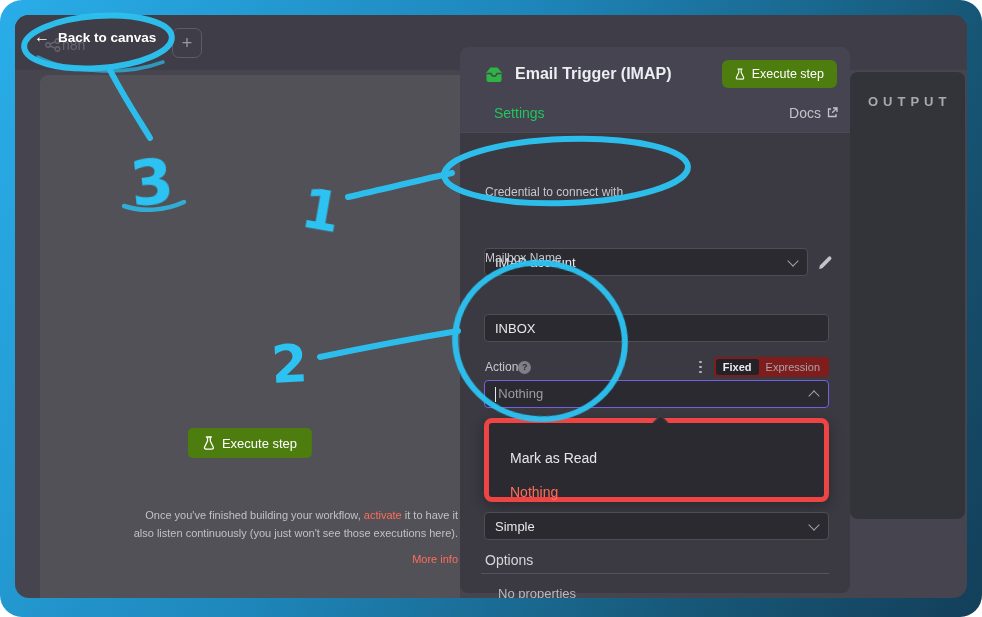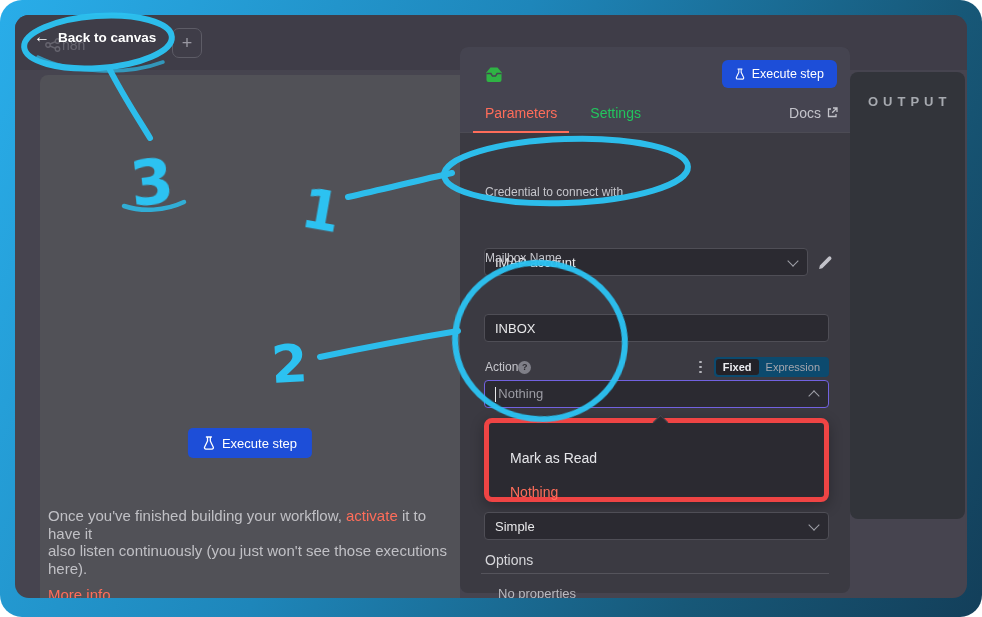--- a/index.html
+++ b/index.html
@@ -11,24 +11,24 @@
   .app-header{position:absolute;left:0;top:0;width:100%;height:55px;background:#3f3d48;}
   .ghost-tab{position:absolute;left:30px;top:22px;display:flex;align-items:center;gap:1px;opacity:.28;color:#c9c8d2;font-size:14px;}
   .ghost-tab svg{display:block;}
   .back-btn{position:absolute;left:19px;top:14px;display:flex;align-items:center;gap:8px;color:#ffffff;
             font-size:13.5px;font-weight:700;cursor:pointer;z-index:2;}
   .back-arrow{font-size:16px;line-height:1;font-weight:700;}
   .plus-tab{position:absolute;left:157px;top:13px;width:30px;height:30px;border:1.5px solid #5d5c66;border-radius:7px;
             color:#9a99a3;font-size:18px;display:flex;align-items:center;justify-content:center;box-sizing:border-box;}
   
   .canvas-panel{position:absolute;left:25px;top:60px;width:420px;height:523px;background:#515157;border-top-left-radius:8px;}
-  .btn-orange{background:#1d4ed8;color:#ffffff;border:none;border-radius:5px;display:inline-flex;align-items:center;
+  .btn-orange{background:#4d7c0f;color:#ffffff;border:none;border-radius:5px;display:inline-flex;align-items:center;
               justify-content:center;gap:7px;cursor:pointer;font-family:inherit;}
   .canvas-exec{position:absolute;left:50%;transform:translateX(-50%);top:353px;height:30px;padding:0 15px;font-size:13px;}
-  .note{position:absolute;left:0;top:432px;width:100%;text-align:left;color:#c0c0c5;font-size:15px;line-height:17.5px;padding:0 8px;box-sizing:border-box;}
+  .note{position:absolute;left:6px;top:432px;width:100%;text-align:right;color:#c0c0c5;font-size:11px;line-height:17.5px;padding:0 8px;box-sizing:border-box;}
   .note a{color:#ff6d5a;text-decoration:none;cursor:pointer;}
   .note .more{display:block;margin-top:9px;}
   
   .settings-panel{position:absolute;left:445px;top:32px;width:390px;height:546px;background:#3b3a42;border-radius:8px;}
   .ndv-header{height:46px;background:#454450;border-radius:8px 8px 0 0;display:flex;align-items:center;padding:8px 13px 0 24px;box-sizing:border-box;}
   .ndv-title{color:#eceef2;font-size:16px;font-weight:700;margin-left:11px;}
   .panel-exec{margin-left:auto;height:28px;padding:0 13px;font-size:12.5px;border-radius:6px;}
   .tabs-row{height:40px;background:#454450;display:flex;align-items:stretch;padding:0 12px 0 13px;border-bottom:1px solid #4c4b54;box-sizing:border-box;}
   .tab{display:flex;align-items:center;padding:0 12px;font-size:14px;color:#22c55e;position:relative;cursor:pointer;}
   .tab.active{color:#ff6d5a;}
@@ -45,21 +45,21 @@
   .cred-row{position:absolute;left:24px;top:115px;width:348px;display:flex;align-items:center;gap:9px;}
   .cred-row .select{width:324px;flex:none;}
   .pencil{cursor:pointer;display:flex;}
   .mailbox-input{position:absolute;left:24px;top:181px;width:345px;}
   .action-row{position:absolute;left:25px;top:224px;width:344px;display:flex;align-items:center;}
   .action-label{display:flex;align-items:center;gap:0;color:#c6c6cc;font-size:12px;}
   .help-dot{width:13px;height:13px;border-radius:50%;background:#7f7f88;color:#2e2d33;font-size:9px;font-weight:700;
             display:flex;align-items:center;justify-content:center;cursor:pointer;}
   .kebab{margin-left:auto;display:flex;flex-direction:column;gap:2.5px;padding:3px;cursor:pointer;}
   .kebab i{width:2.5px;height:2.5px;border-radius:50%;background:#b3b3ba;}
-  .fx-toggle{margin-left:9px;background:#0c4a6e;border-radius:4px;display:flex;align-items:center;padding:2px;font-size:11px;}
+  .fx-toggle{margin-left:9px;background:#7f1d1d;border-radius:4px;display:flex;align-items:center;padding:2px;font-size:11px;}
   .fx-toggle .seg{padding:2px 7px;color:#a5a5ad;cursor:pointer;border-radius:3px;}
   .fx-toggle .seg.active{background:#232228;color:#ececf0;font-weight:700;}
   .action-select{position:absolute;left:24px;top:247px;width:345px;border:1.6px solid #7262e0;color:#9c9ca4;}
   .caret-bar{display:inline-block;width:1.3px;height:15px;background:#e8e8ea;margin-right:2px;vertical-align:middle;}
   .menu{position:absolute;left:24px;top:285px;width:345px;height:84px;background:#2b2a31;border:5px solid #ef4444;
         border-radius:8px;box-sizing:border-box;padding-top:18px;box-shadow:0 4px 14px rgba(0,0,0,.3);}
   .menu::before{content:"";position:absolute;top:-6px;left:166px;width:10px;height:10px;background:#2b2a31;
                 border-left:1px solid #45444c;border-top:1px solid #45444c;transform:rotate(45deg);}
   .menu-item{height:34px;display:flex;align-items:center;padding:0 21px;font-size:14px;color:#e6e6ea;cursor:pointer;}
   .menu-item.selected{color:#ff6d5a;}
@@ -112,30 +112,30 @@
         <a class="more">More info</a>
       </div>
     </div>
 
     <div class="settings-panel">
       <div class="ndv-header">
         <svg width="20" height="17" viewBox="0 0 20 17">
           <path d="M2.5 6.2 L6.5 1.5 h7 L17.5 6.2 V14 a2 2 0 0 1 -2 2 h-11 a2 2 0 0 1 -2 -2 z" fill="#2fb344"></path>
           <path d="M2.5 7.5 h4.4 l1.6 2.6 h3 l1.6 -2.6 h4.4" stroke="#454450" stroke-width="1.5" fill="none"></path>
         </svg>
+        <span class="ndv-title">Email Trigger (IMAP)</span>
         <button class="btn-orange panel-exec">
           <svg width="10" height="12" viewBox="0 0 12 14">
             <path d="M3.5 1 h5 M4.6 1 v4 L1.6 11.2 a1.4 1.4 0 0 0 1.3 1.9 h6.2 a1.4 1.4 0 0 0 1.3-1.9 L7.4 5 V1" stroke="#ffffff" stroke-width="1.3" fill="none" stroke-linecap="round" stroke-linejoin="round"></path>
           </svg>
           <span>Execute step</span>
         </button>
       </div>
 
       <div class="tabs-row">
-        <div class="tab active">Parameters</div>
         <div class="tab tab-settings">Settings</div>
         <div class="docs-link">
           <span>Docs</span>
           <svg width="11" height="11" viewBox="0 0 11 11">
             <path d="M4 2 H1.5 V9.5 H9 V7" stroke="#c3c3ca" stroke-width="1.3" fill="none"></path>
             <path d="M6 1 h4 v4 M10 1 L5.2 5.8" stroke="#c3c3ca" stroke-width="1.3" fill="none"></path>
           </svg>
         </div>
       </div>
 

